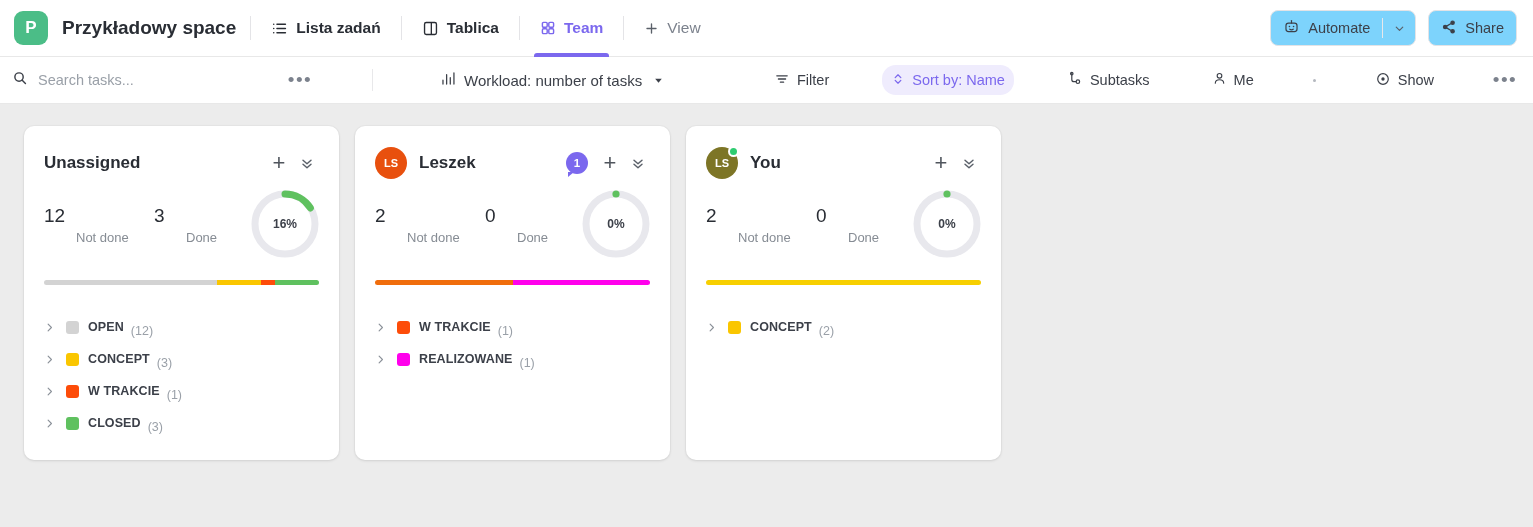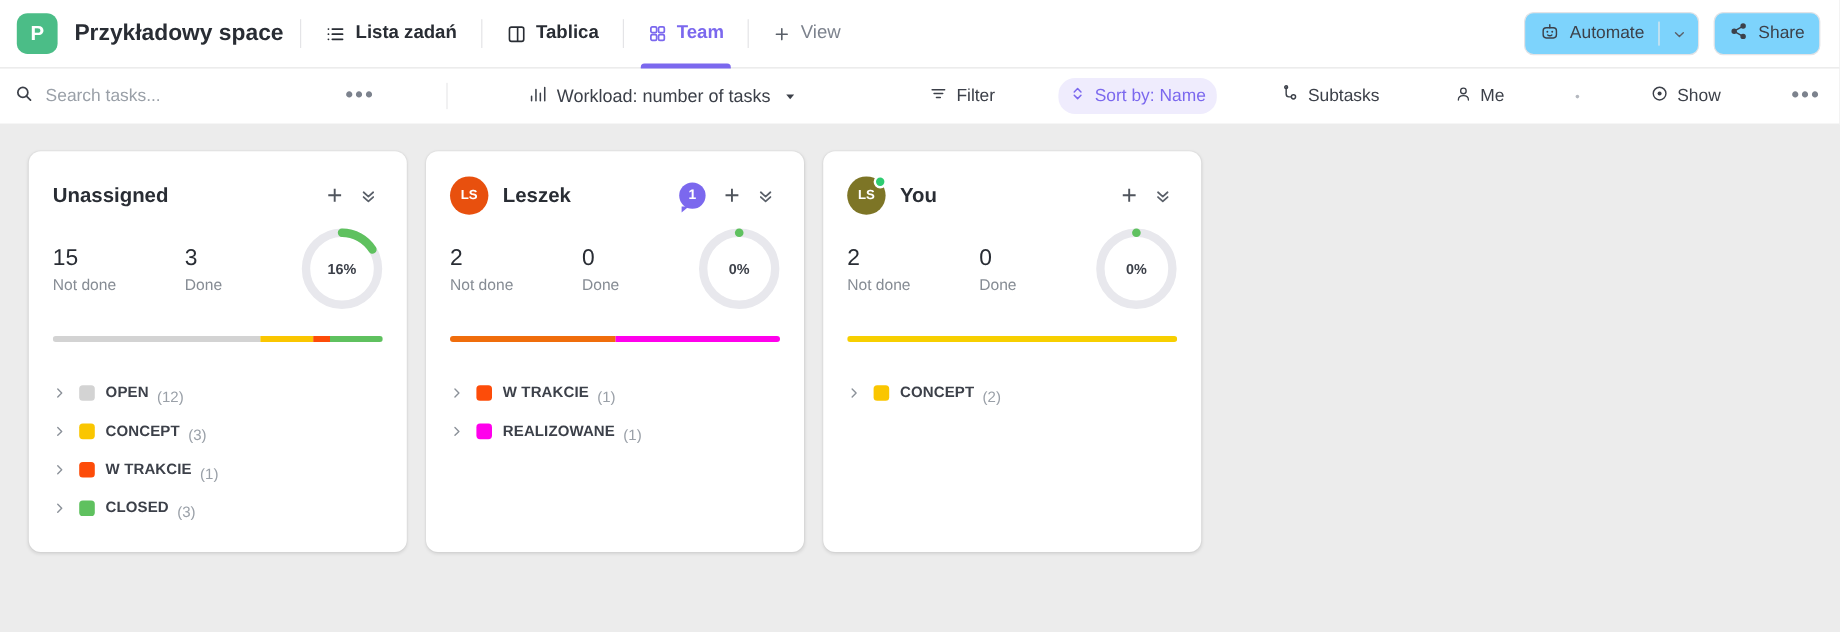--- a/index.html
+++ b/index.html
@@ -228,20 +228,21 @@
   .stat { width: 110px; }
   .stat .num {
     font-size: 19px;
     color: #292d34;
     line-height: 24px;
   }
   .stat .lbl {
     font-size: 13px;
     color: #868c94;
     margin-top: 2px;
+    margin-left: 32px;
   }
   .donut {
     position: absolute;
     right: -4px; top: -18px;
     width: 76px; height: 76px;
   }
   .donut .pct {
     position: absolute;
     inset: 0;
     display: flex; align-items: center; justify-content: center;
@@ -483,21 +484,21 @@
         <div class="icon-btn plus">+</div>
         <div class="icon-btn" style="margin-left: 4px;">
           <svg width="16" height="16" viewBox="0 0 20 20" fill="none" stroke="#5a6069" stroke-width="1.8" stroke-linecap="round" stroke-linejoin="round">
             <path d="M5 6.5l5 4.5 5-4.5"></path>
             <path d="M5 11.5l5 4.5 5-4.5"></path>
           </svg>
         </div>
       </div>
       <div class="stats">
         <div class="stat">
-          <div class="num">15</div>
+          <div class="num">12</div>
           <div class="lbl">Not done</div>
         </div>
         <div class="stat">
           <div class="num">3</div>
           <div class="lbl">Done</div>
         </div>
         <div class="donut"><svg width="76" height="76" viewBox="0 0 76 76">
             <circle cx="38" cy="38" r="30" fill="none" stroke="#e8e8ed" stroke-width="7"></circle>
             <circle cx="38" cy="38" r="30" fill="none" stroke="#5fc15f" stroke-width="7" stroke-linecap="round" stroke-dasharray="30.15928947446201 188.49555921538757" transform="rotate(-90 38 38)"></circle>
           </svg><div class="pct">16%</div></div>

